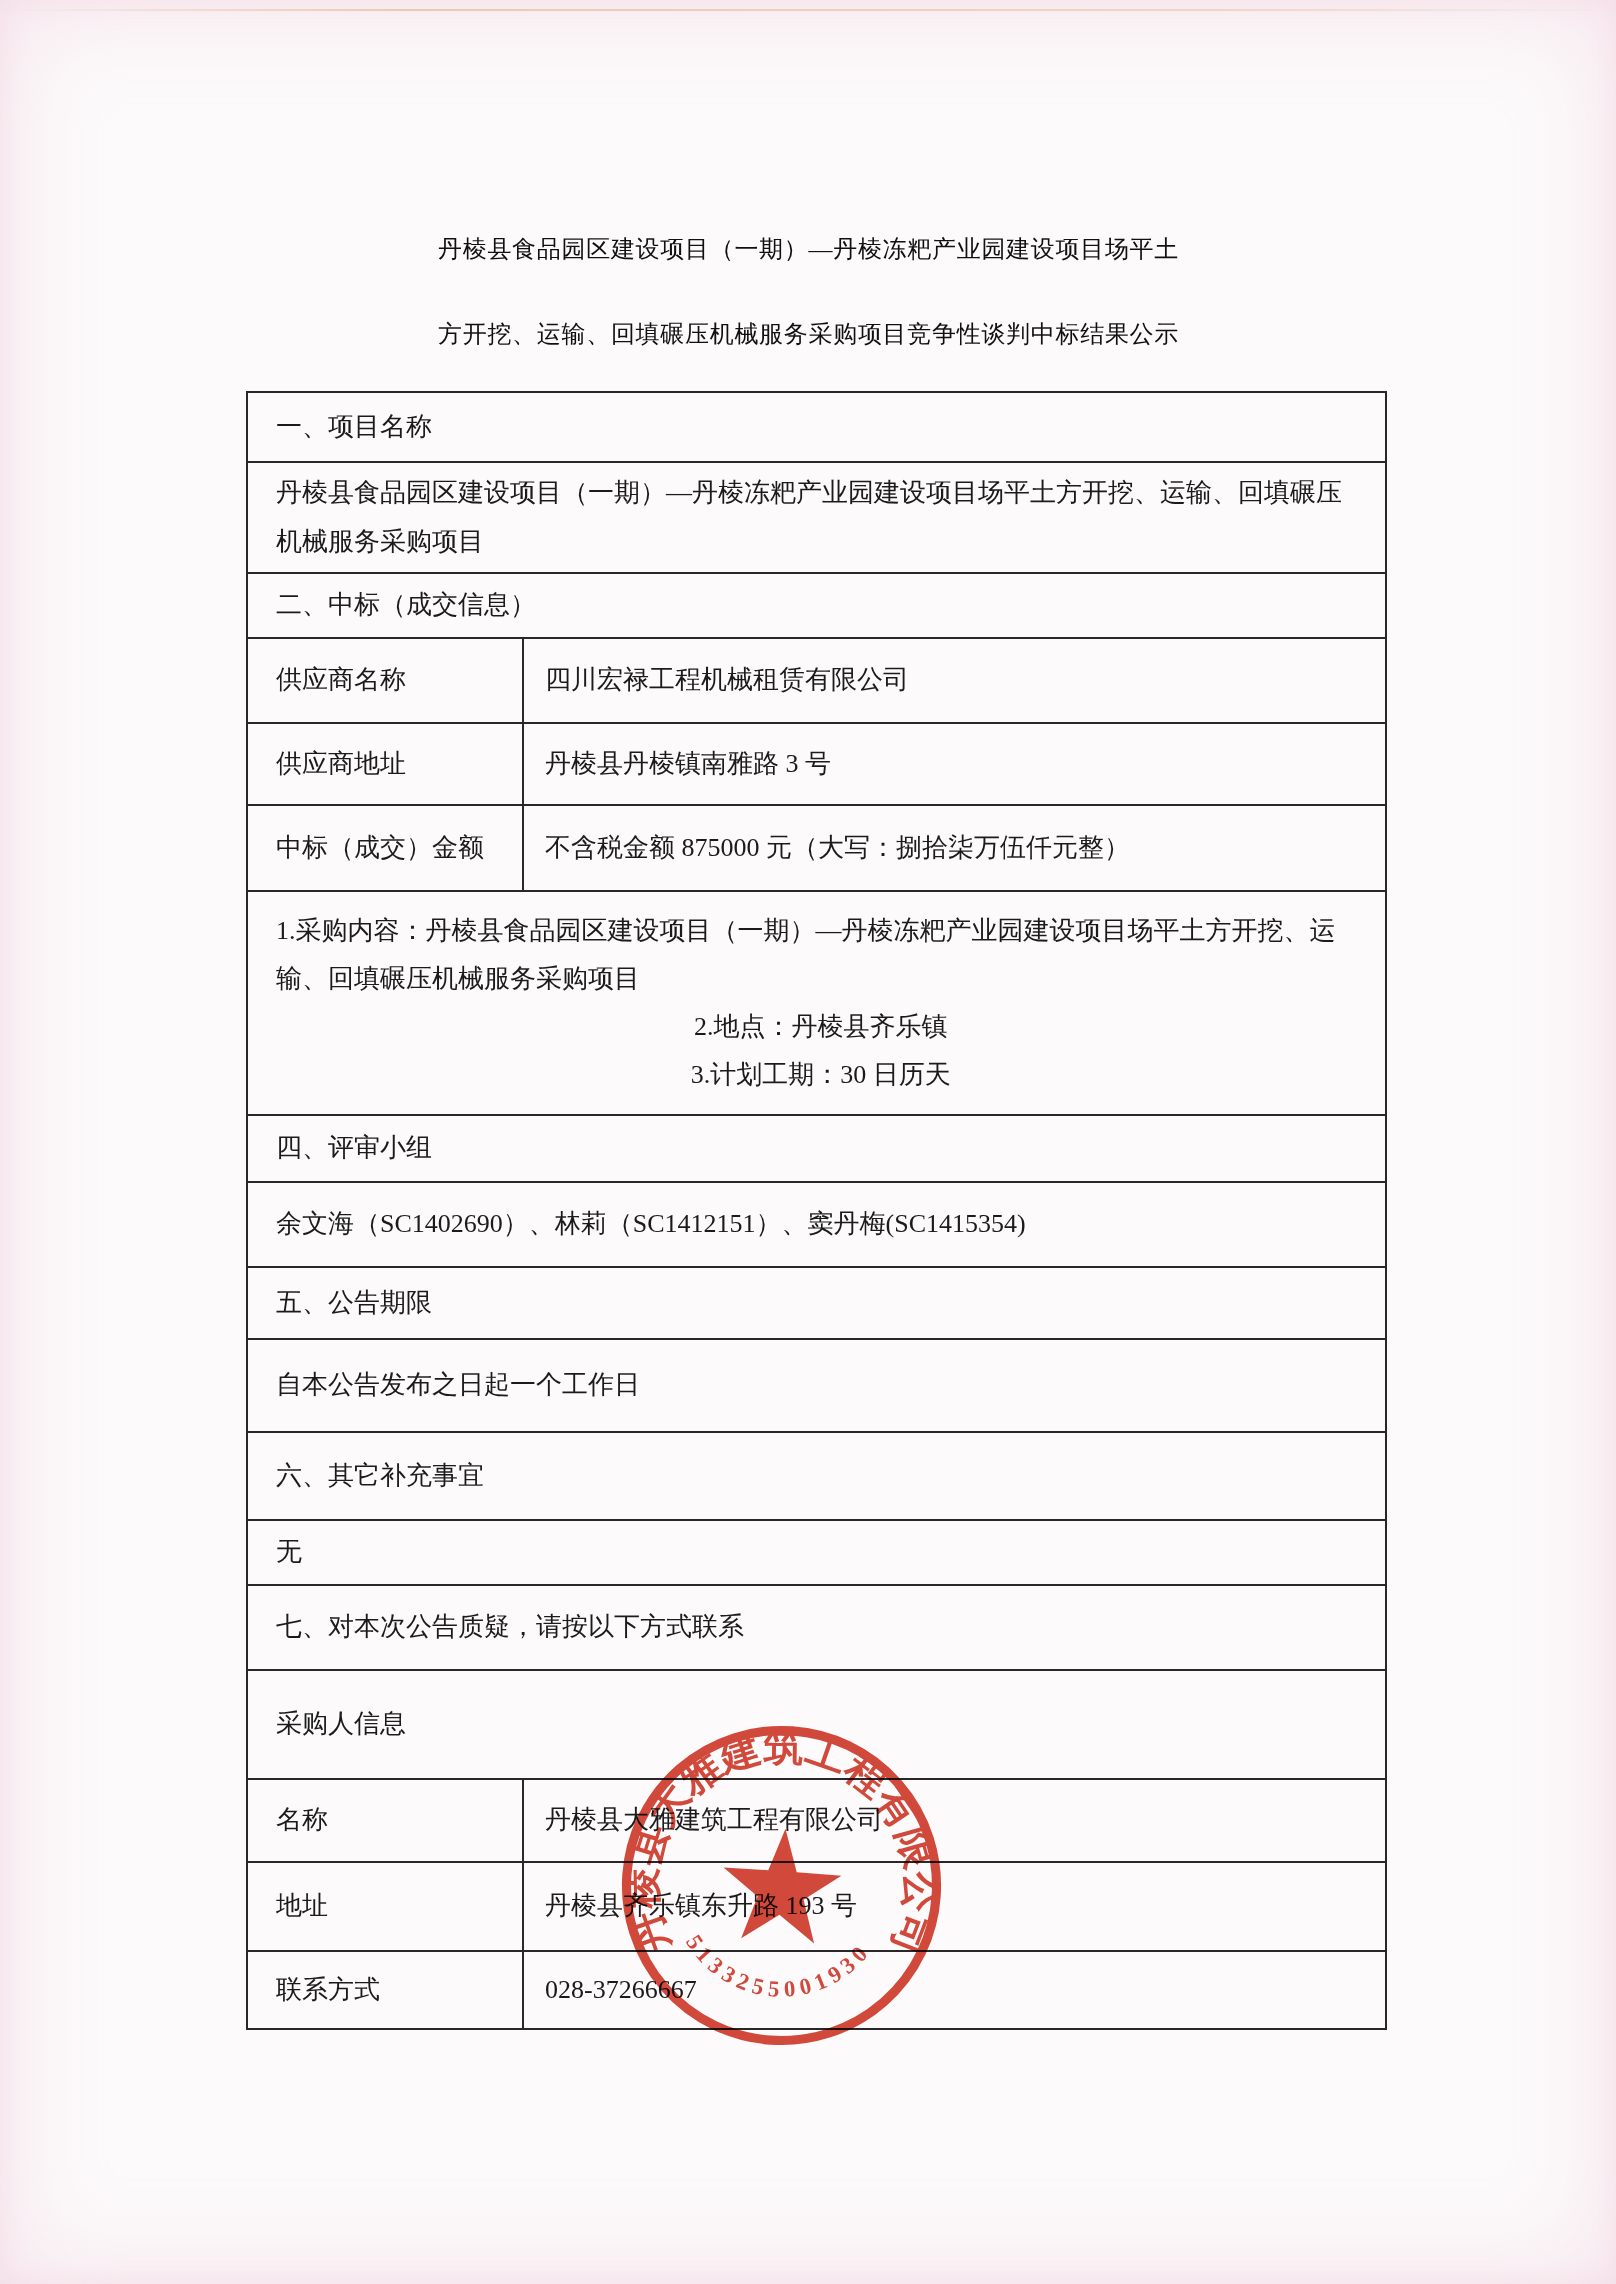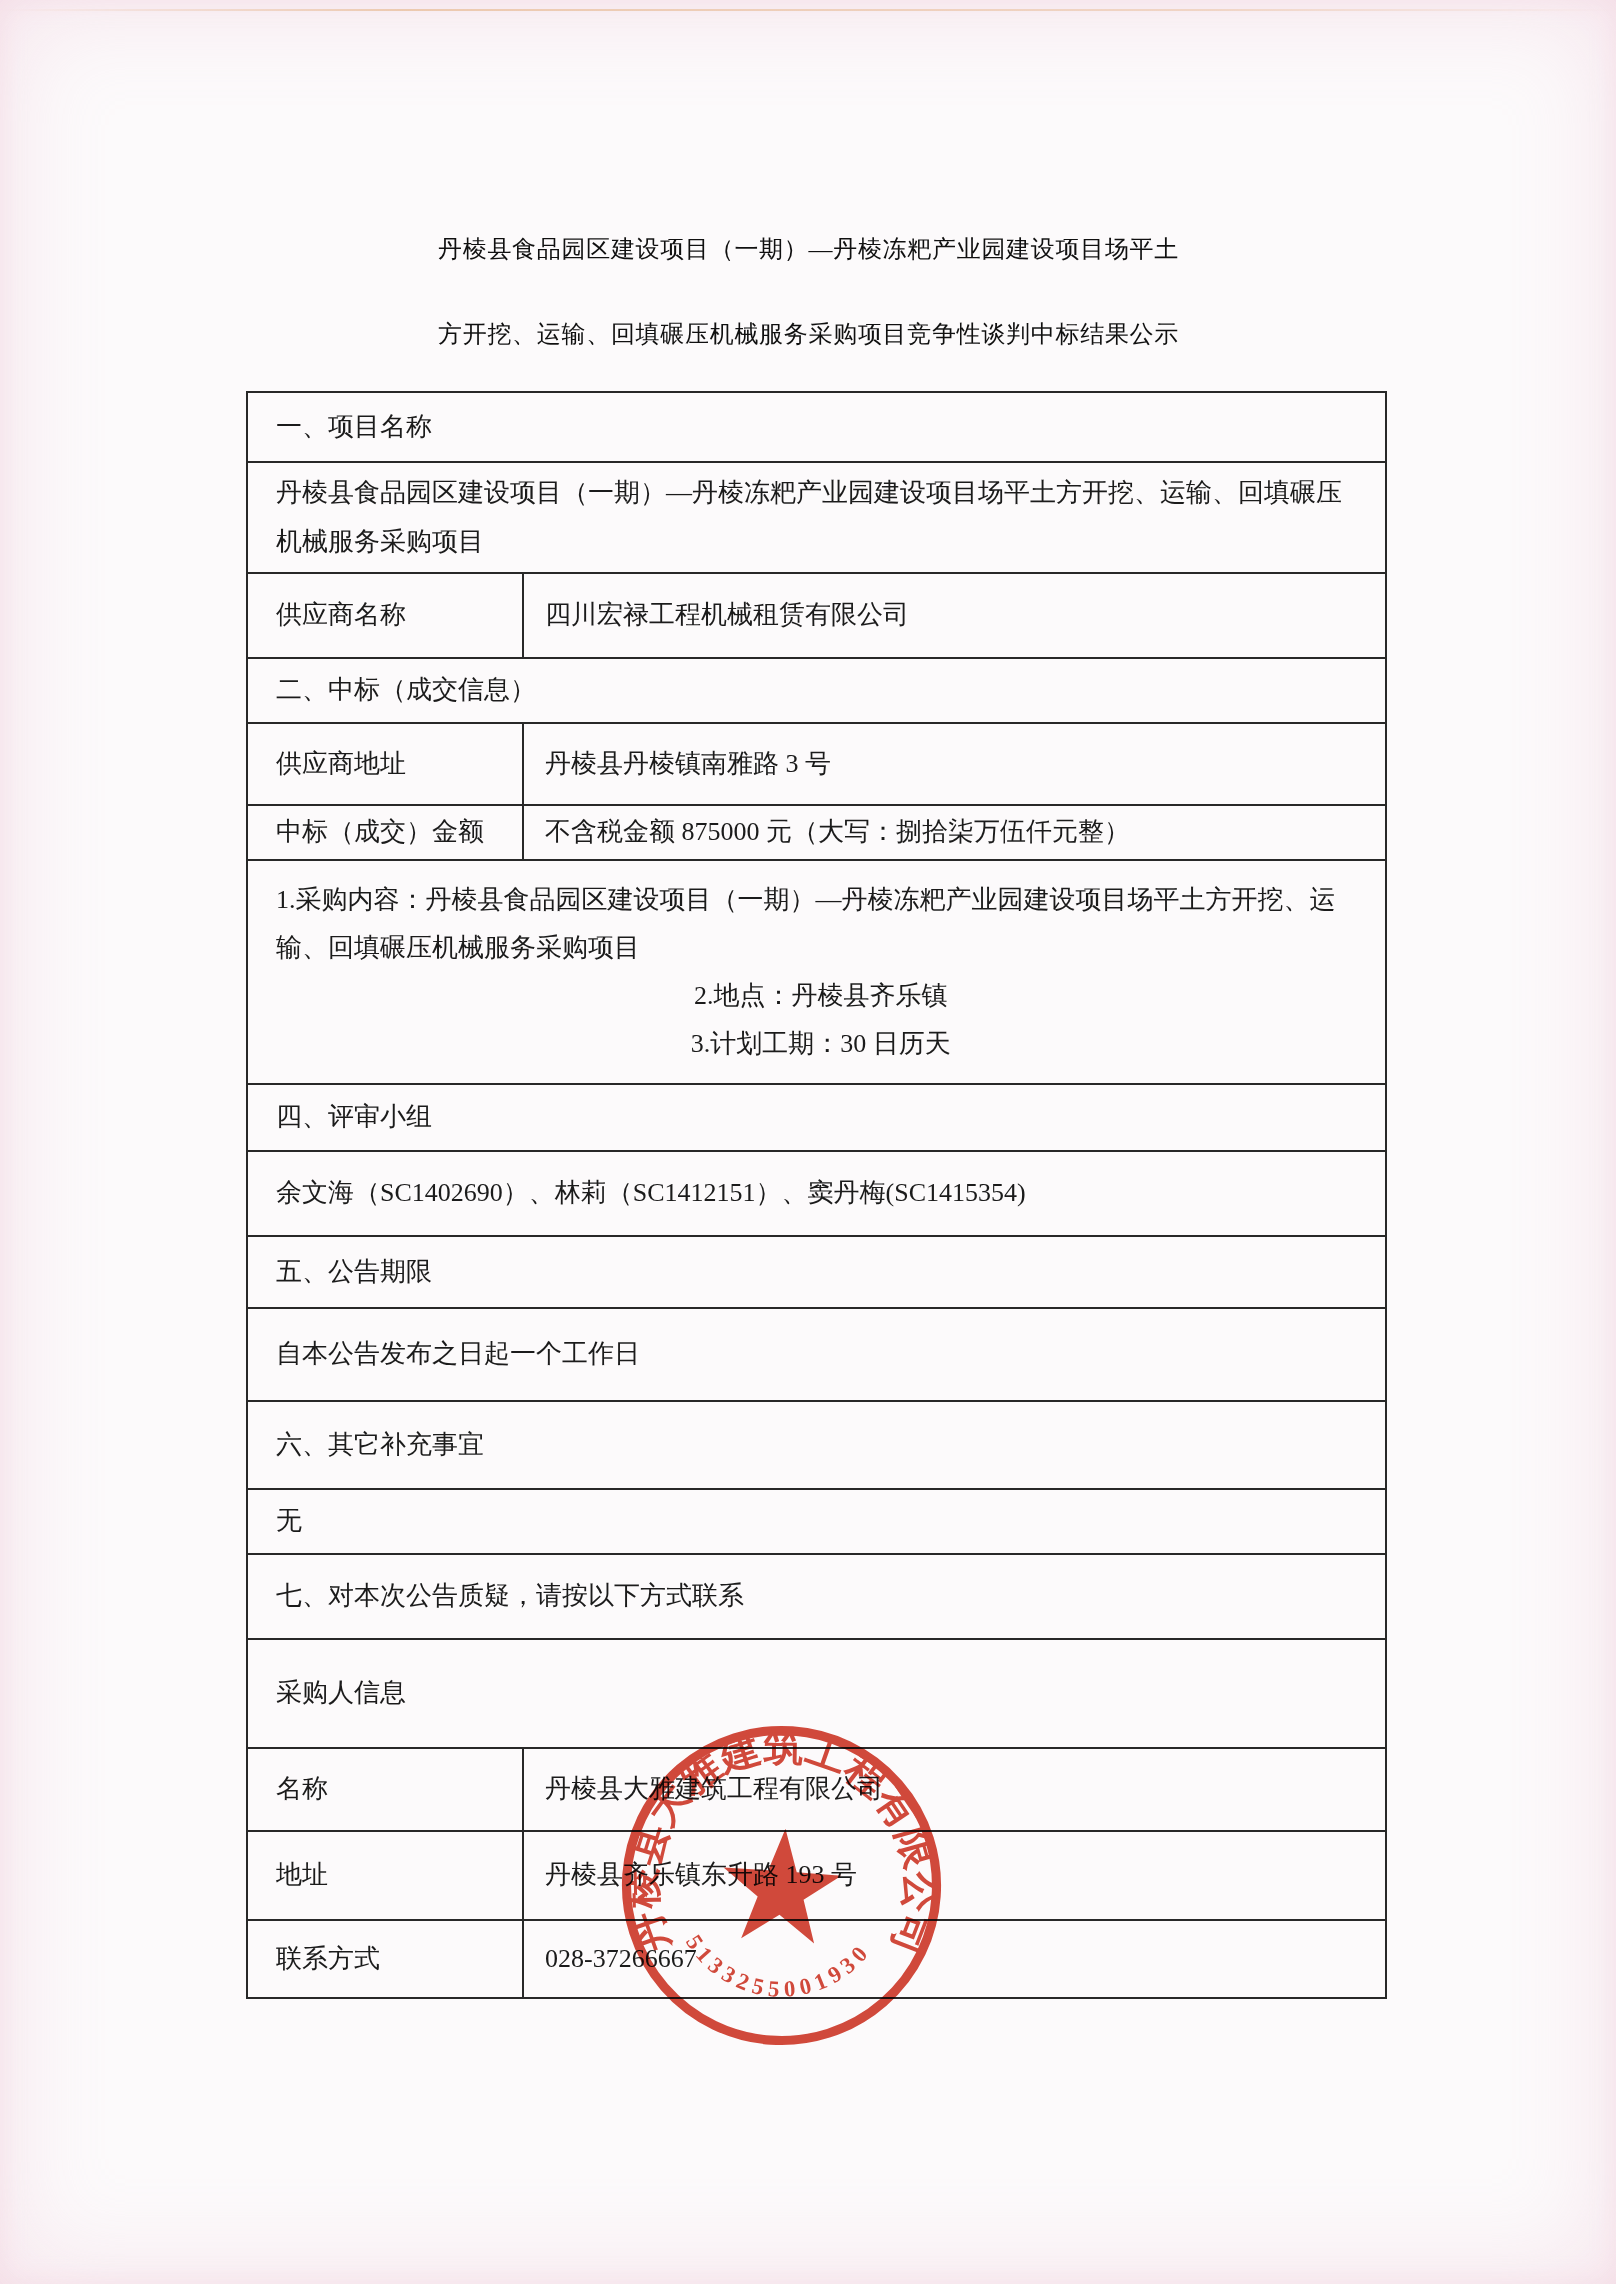--- a/index.html
+++ b/index.html
@@ -66,35 +66,35 @@
   <div class="doc-table">
 
     <div class="row" style="height:70px">
       <div class="cell full">一、项目名称</div>
     </div>
 
     <div class="row" style="height:111px">
       <div class="cell full">丹棱县食品园区建设项目（一期）—丹棱冻粑产业园建设项目场平土方开挖、运输、回填碾压机械服务采购项目</div>
     </div>
 
+    <div class="row" style="height:65px">
+      <div class="cell full">二、中标（成交信息）</div>
+    </div>
+
     <div class="row" style="height:85px">
       <div class="cell label">供应商名称</div>
       <div class="cell value">四川宏禄工程机械租赁有限公司</div>
-    </div>
-
-    <div class="row" style="height:65px">
-      <div class="cell full">二、中标（成交信息）</div>
     </div>
 
     <div class="row" style="height:82px">
       <div class="cell label">供应商地址</div>
       <div class="cell value">丹棱县丹棱镇南雅路 3 号</div>
     </div>
 
-    <div class="row" style="height:55px">
+    <div class="row" style="height:86px">
       <div class="cell label">中标（成交）金额</div>
       <div class="cell value">不含税金额 875000 元（大写：捌拾柒万伍仟元整）</div>
     </div>
 
 
     <div class="row" style="height:224px">
       <div class="cell multi">
         <p>1.采购内容：丹棱县食品园区建设项目（一期）—丹棱冻粑产业园建设项目场平土方开挖、运输、回填碾压机械服务采购项目</p>
         <p>2.地点：丹棱县齐乐镇</p>
         <p>3.计划工期：30 日历天</p>

